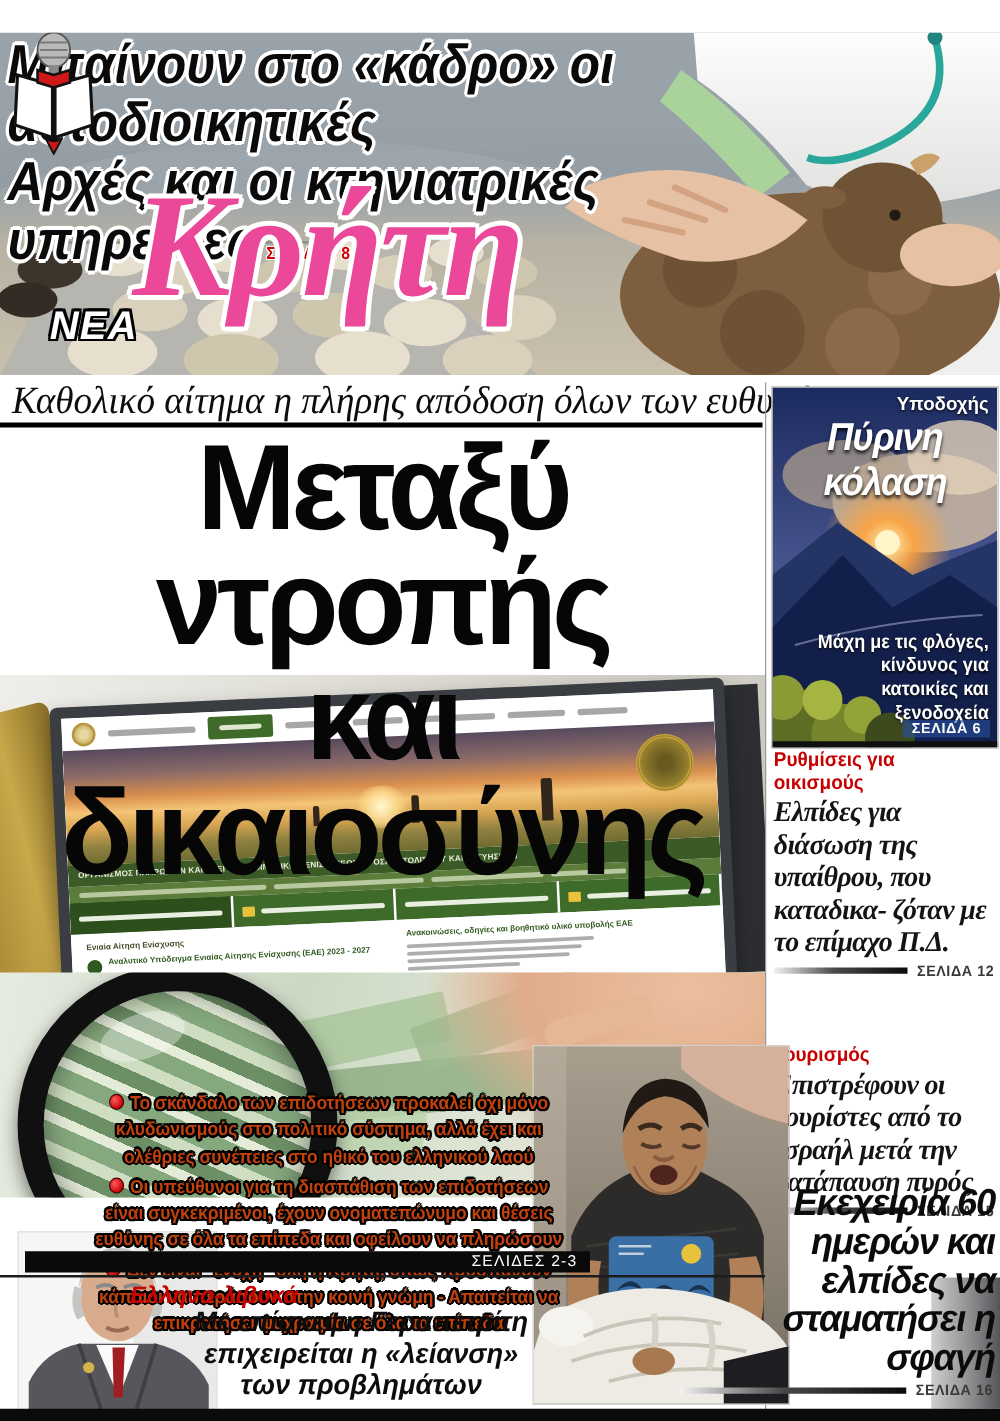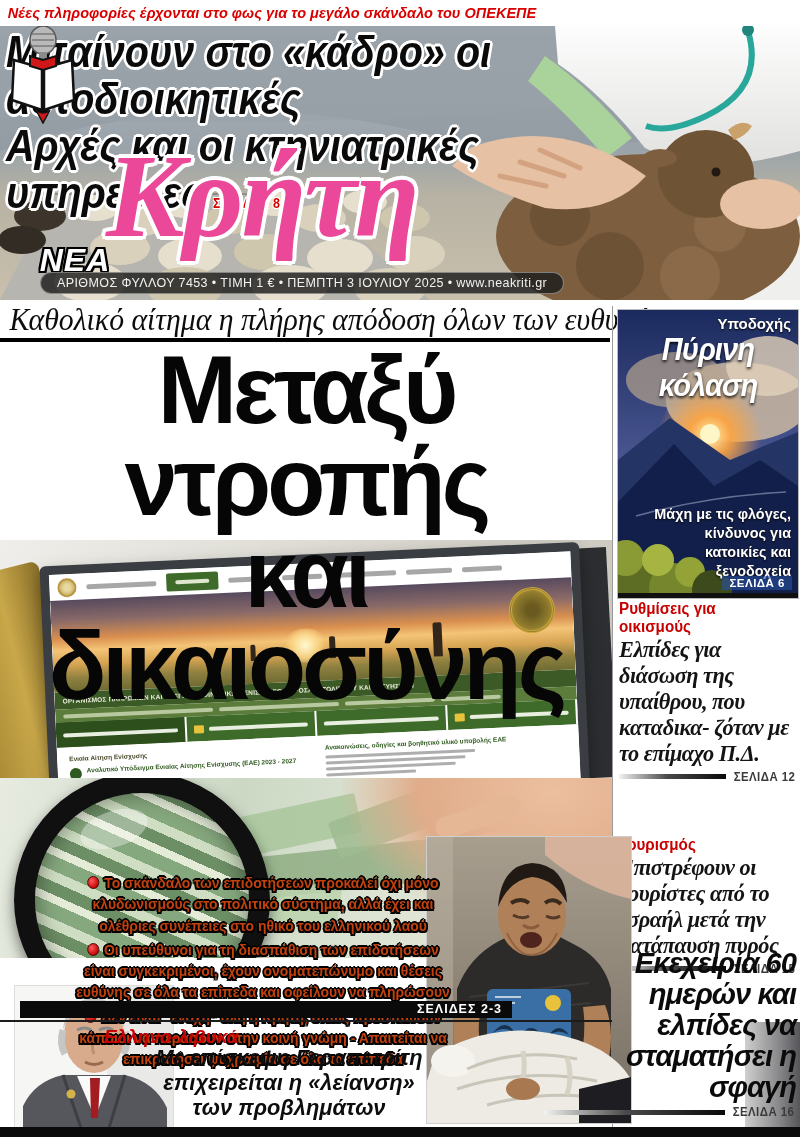--- a/index.html
+++ b/index.html
@@ -103,22 +103,22 @@
 
   
   .bullets{left:60px;top:872px;width:406px;z-index:6;text-align:center;font-weight:bold;
       font-size:15px;line-height:1.42;color:#c2410c;
       text-shadow:-1.5px -1.5px 0 #000,1.5px -1.5px 0 #000,-1.5px 1.5px 0 #000,1.5px 1.5px 0 #000,
                   0 -2px 0 #000,0 2px 0 #000,-2px 0 0 #000,2px 0 0 #000;}
   .bullets p{margin:0 0 3px 0;transform:scaleX(.93);}
   .dot{display:inline-block;width:11px;height:11px;border-radius:50%;margin-right:5px;
       background:radial-gradient(circle at 35% 35%,#ff5a5a,#c40000 75%);border:1px solid #4a0000;
       vertical-align:-1px;}
-  .pages-bar{left:20px;top:1001px;width:492px;height:17px;background:#0a0a0a;z-index:6;
-      color:#fff;font-weight:bold;font-size:12.5px;text-align:right;line-height:17px;
+  .pages-bar{left:20px;top:1001px;width:452px;height:17px;background:#0a0a0a;z-index:6;
+      color:#fff;font-weight:normal;font-size:12.5px;text-align:right;line-height:17px;
       padding-right:10px;box-sizing:border-box;letter-spacing:1px;}
   .thin-line{left:0;top:1020px;width:612px;height:2px;background:#1c1c1c;z-index:6;}
 
   
   .crying{left:426px;top:836px;width:204px;height:286px;z-index:4;border:1px solid #cfcfcf;
       overflow:hidden;}
 
   
   .gaza{left:544px;top:948px;width:252px;z-index:7;text-align:right;}
   .gaza .kick{color:#c80000;font-weight:bold;font-size:17px;margin-bottom:2px;}
@@ -163,23 +163,20 @@
 
   .bottom-bar{left:0;top:1127px;width:800px;height:10px;background:#0b0b0b;z-index:8;}
   .edge-figure{left:745px;top:1022px;width:55px;height:105px;z-index:2;background:
       linear-gradient(90deg,#cfcfcd,#8a8a8c 60%,#55555a);}
 </style>
 </head>
 <body>
 
 <div class="page">
 
-  <div class="abs topbar">
-    <span>Νέες πληροφορίες έρχονται στο φως για το μεγάλο σκάνδαλο του ΟΠΕΚΕΠΕ</span>
-  </div>
 
   <div class="abs hero">
     <svg width="800" height="274" viewBox="0 0 800 274">
       <defs>
         <linearGradient id="sky" x1="0" y1="0" x2="0" y2="1">
           <stop offset="0" stop-color="#aeb6bd"></stop>
             <stop offset=".45" stop-color="#9aa3a9"></stop>
           <stop offset=".62" stop-color="#b7b2a4"></stop>
             <stop offset="1" stop-color="#c9c0ac"></stop>
         </linearGradient>
@@ -249,21 +246,20 @@
       <ellipse cx="43" cy="14" rx="13" ry="14" fill="#b9b9b9" stroke="#555" stroke-width="1.5"></ellipse>
       <path d="M32 8 h22 M32 14 h22 M32 20 h22" stroke="#7a7a7a" stroke-width="1.5"></path>
       <rect x="39" y="26" width="8" height="8" fill="#8a8a8a"></rect>
       <path d="M14,34 L42,42 L42,84 L12,74 Z" fill="#fff" stroke="#111" stroke-width="2.5"></path>
       <path d="M72,34 L44,42 L44,84 L74,74 Z" fill="#fff" stroke="#111" stroke-width="2.5"></path>
       <path d="M30,30 L43,34 L56,30 L56,40 L43,44 L30,40 Z" fill="#d01818" stroke="#111" stroke-width="2"></path>
       <path d="M36,84 L43,97 L50,84 Q43,90 36,84 Z" fill="#d01818" stroke="#111" stroke-width="1.5"></path>
     </svg>
     <div class="abs brand-nea">ΝΕΑ</div>
     <div class="abs masthead-title">Κρήτη</div>
-    <div class="abs issue">ΑΡΙΘΜΟΣ ΦΥΛΛΟΥ 7453 • ΤΙΜΗ 1 € • ΠΕΜΠΤΗ 3 ΙΟΥΛΙΟΥ 2025 • www.neakriti.gr</div>
   </div>
 
   <div class="abs kicker-row">
     <span style="font-family:'Liberation Serif','DejaVu Serif',serif">Καθολικό αίτημα η πλήρης απόδοση όλων των ευθυνών</span>
   </div>
   <div class="abs main-headline">
     <div>Μεταξύ ντροπής</div>
     <div>και δικαιοσύνης</div>
   </div>
 

